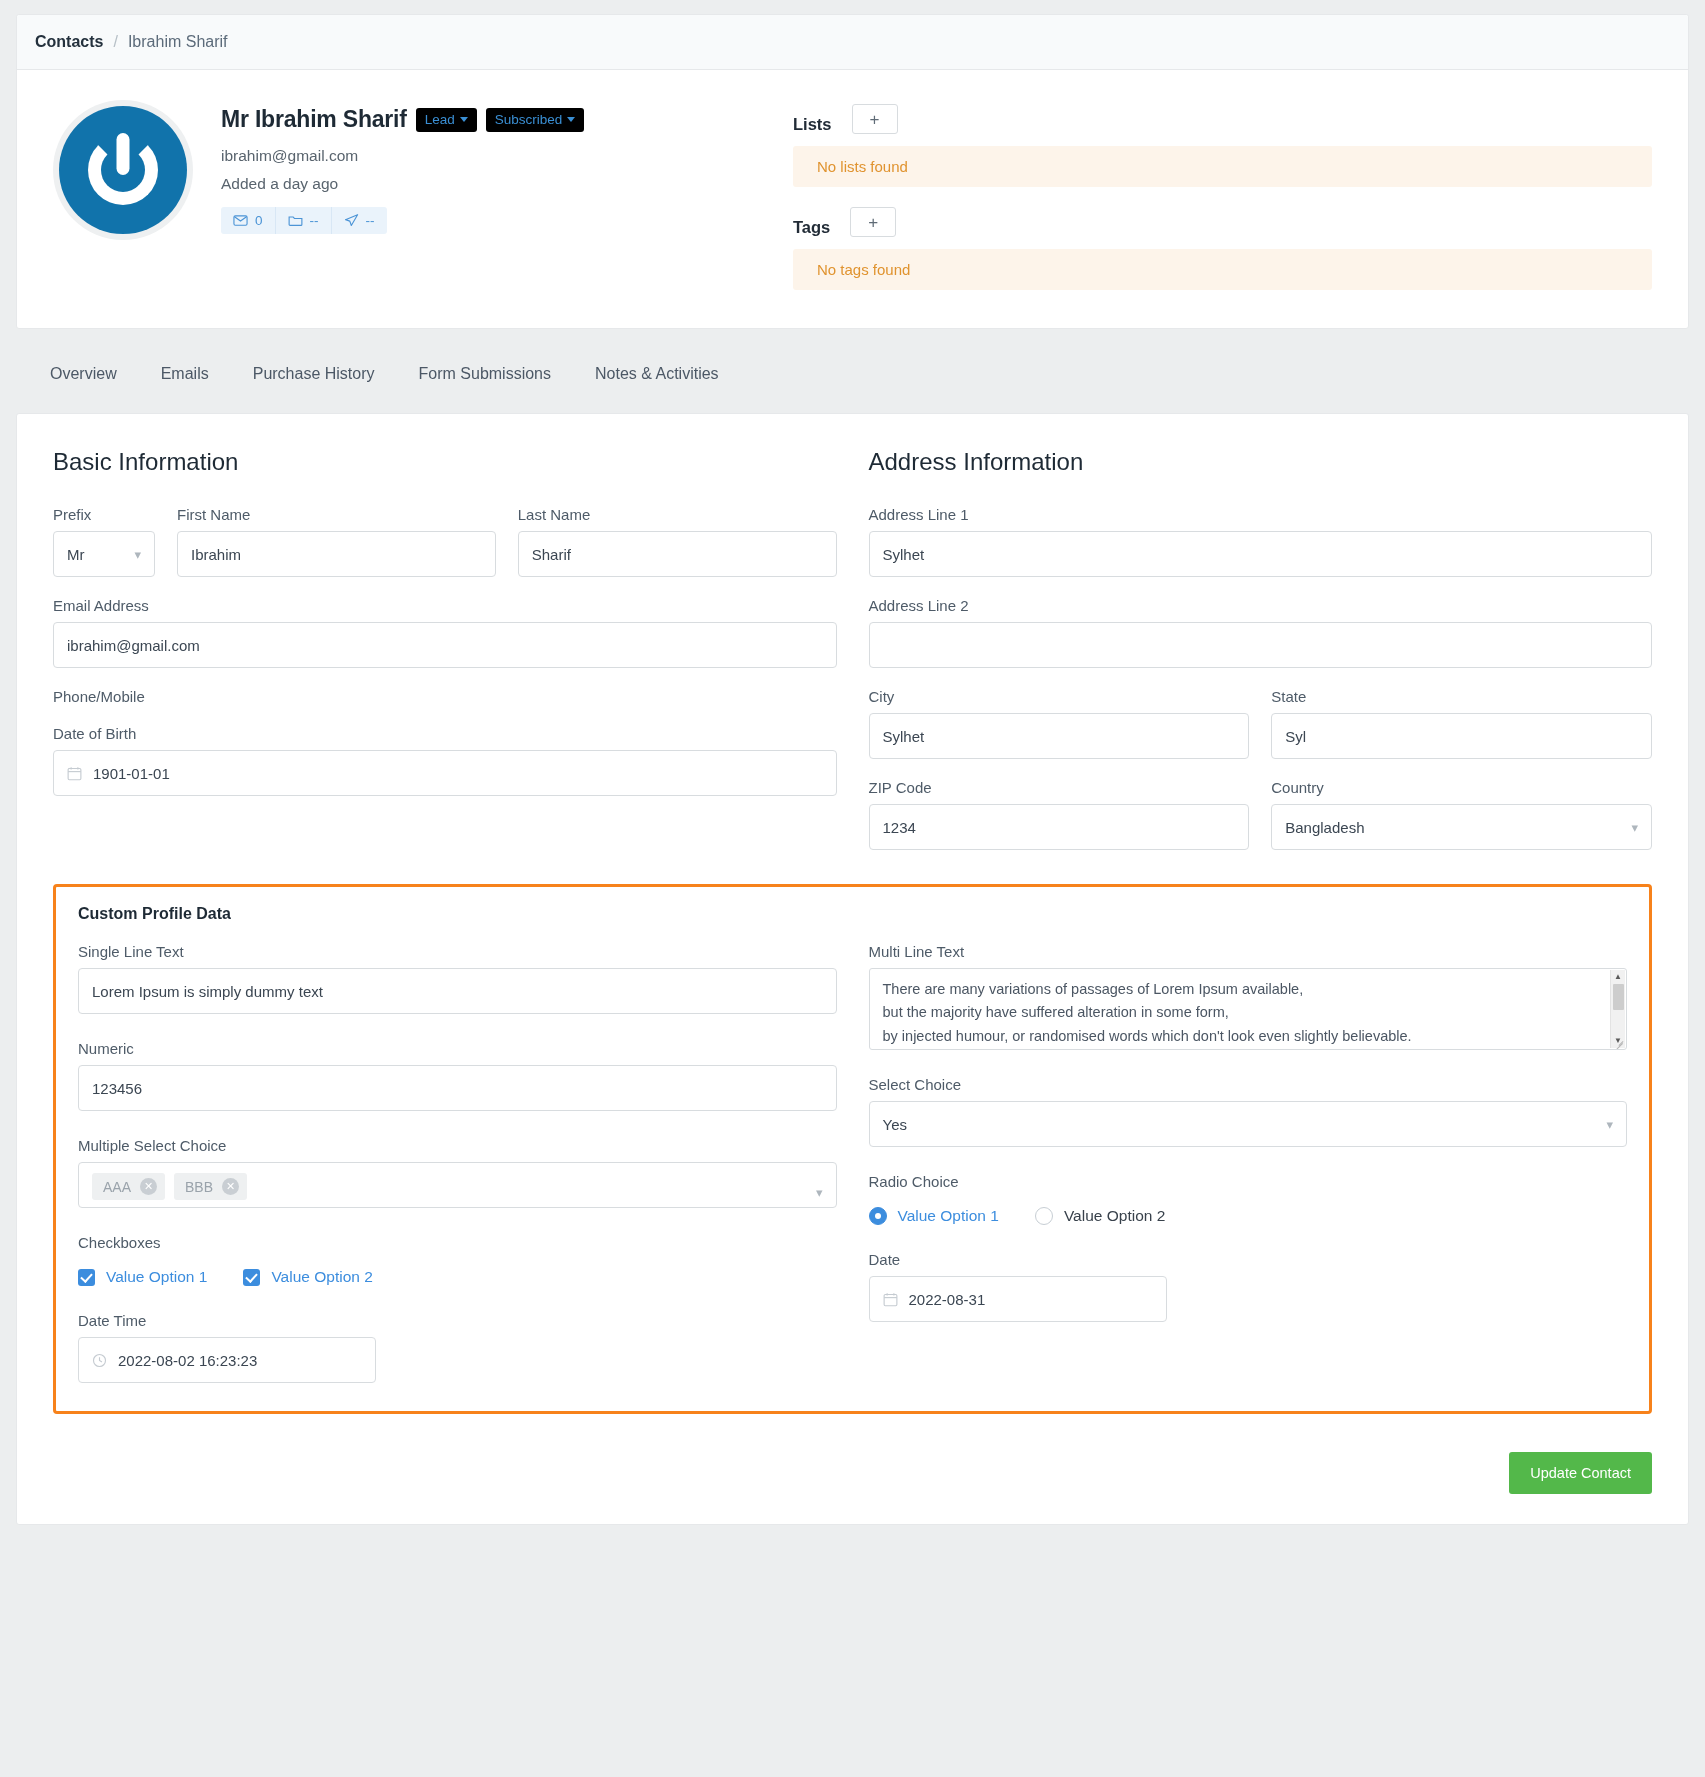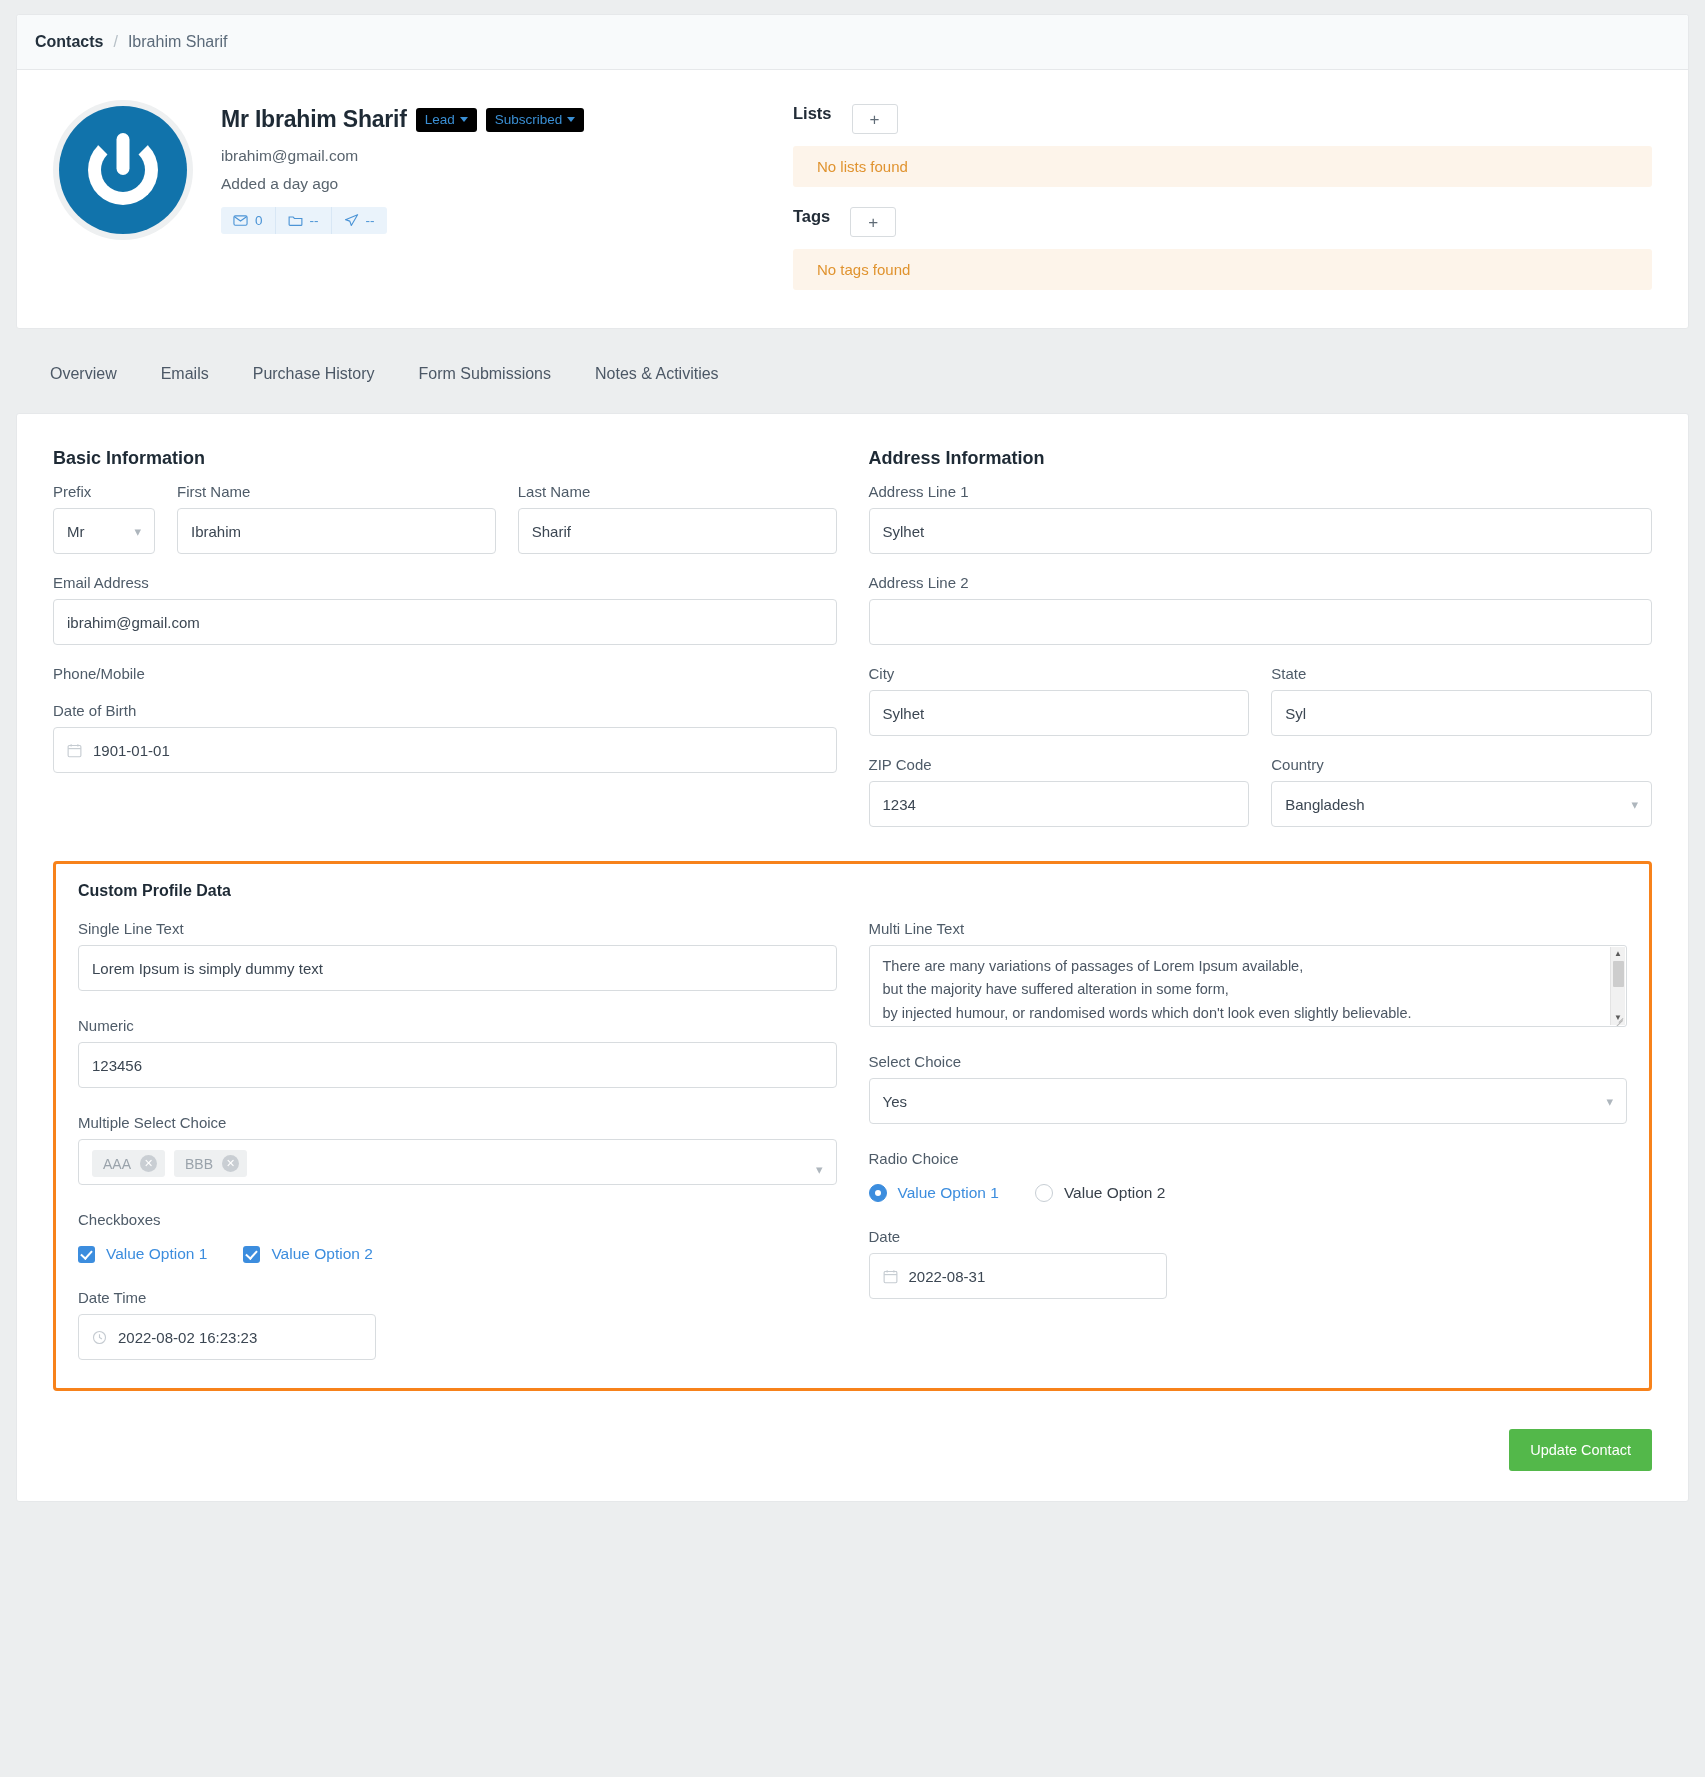--- a/index.html
+++ b/index.html
@@ -83,21 +83,21 @@
     font-size:13.5px;
     padding:6px 12px;
     display:flex; align-items:center; gap:7px;
     border-right:1px solid #d8e7f5;
   }
   .stat:first-child { border-radius:3px 0 0 3px; }
   .stat:last-child { border-right:none; border-radius:0 3px 3px 0; }
   .stat svg { display:block; }
 
   .profile-right { flex:1; padding-top:4px; }
-  .lt-row { display:flex; align-items:flex-start; gap:20px; }
+  .lt-row { display:flex; align-items:flex-end; gap:20px; }
   .lt-title { font-size:16.5px; font-weight:bold; color:#222c37; }
   .plus-btn {
     width:46px; height:30px;
     border:1px solid #d8dcdf; background:#fff; border-radius:3px;
     color:#5f6b76; font-size:17px; line-height:1;
     display:flex;align-items:center;justify-content:center;
     cursor:pointer;
   }
   .empty-box {
     background:#fdf4ea; color:#e0932f;
@@ -117,21 +117,21 @@
   }
   .tab.active { color:#4c5866; }
 
   
   .main-card {
     background:#fff; border:1px solid #e6e8ea; border-radius:3px;
     padding:34px 36px 30px 36px;
   }
   .cols { display:flex; gap:32px; }
   .col { flex:1; min-width:0; }
-  .sec-title { font-size:18px; font-weight:bold; color:#1e2a35; margin-bottom:14px; }
+  .sec-title { font-size:24px; font-weight:normal; color:#1e2a35; margin-bottom:30px; }
   .lbl { font-size:15px; color:#4e5b68; margin-bottom:8px; display:block; }
   .fld {
     width:100%; height:46px;
     border:1px solid #d8dcdf; border-radius:4px;
     background:#fff;
     padding:0 13px;
     font-family:"Liberation Sans", sans-serif;
     font-size:15px; color:#3b4652;
     display:flex; align-items:center;
   }

